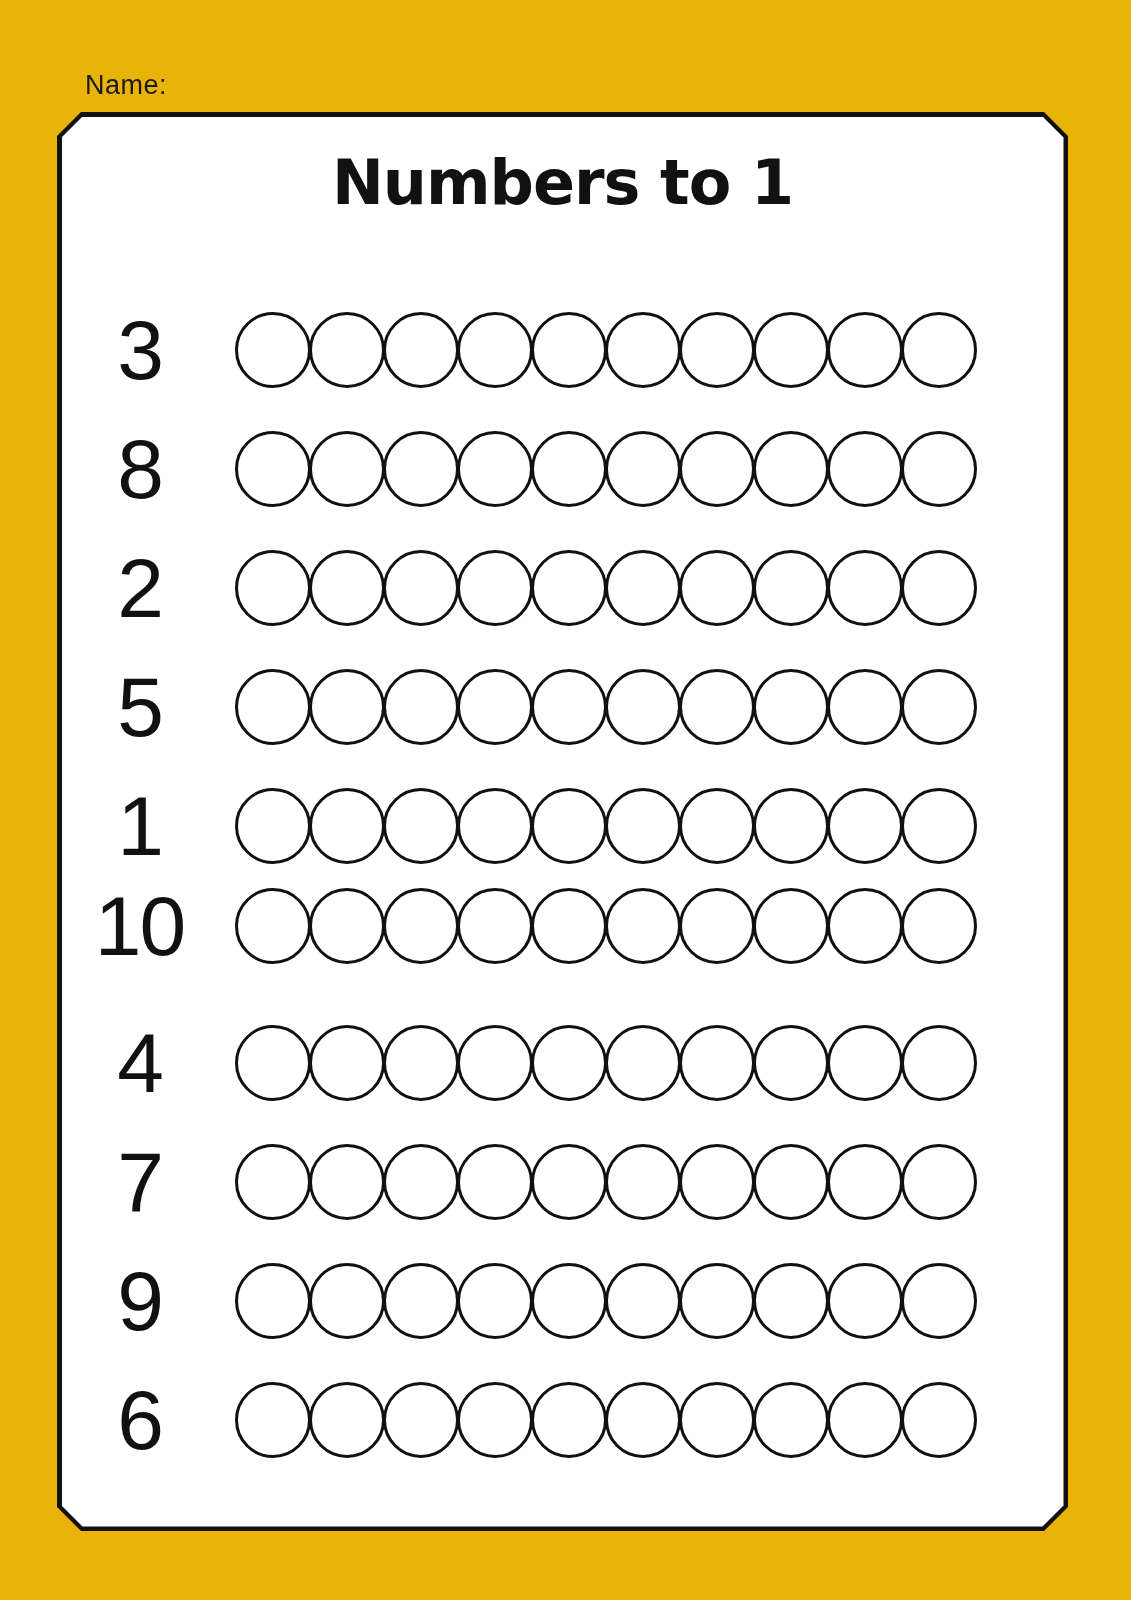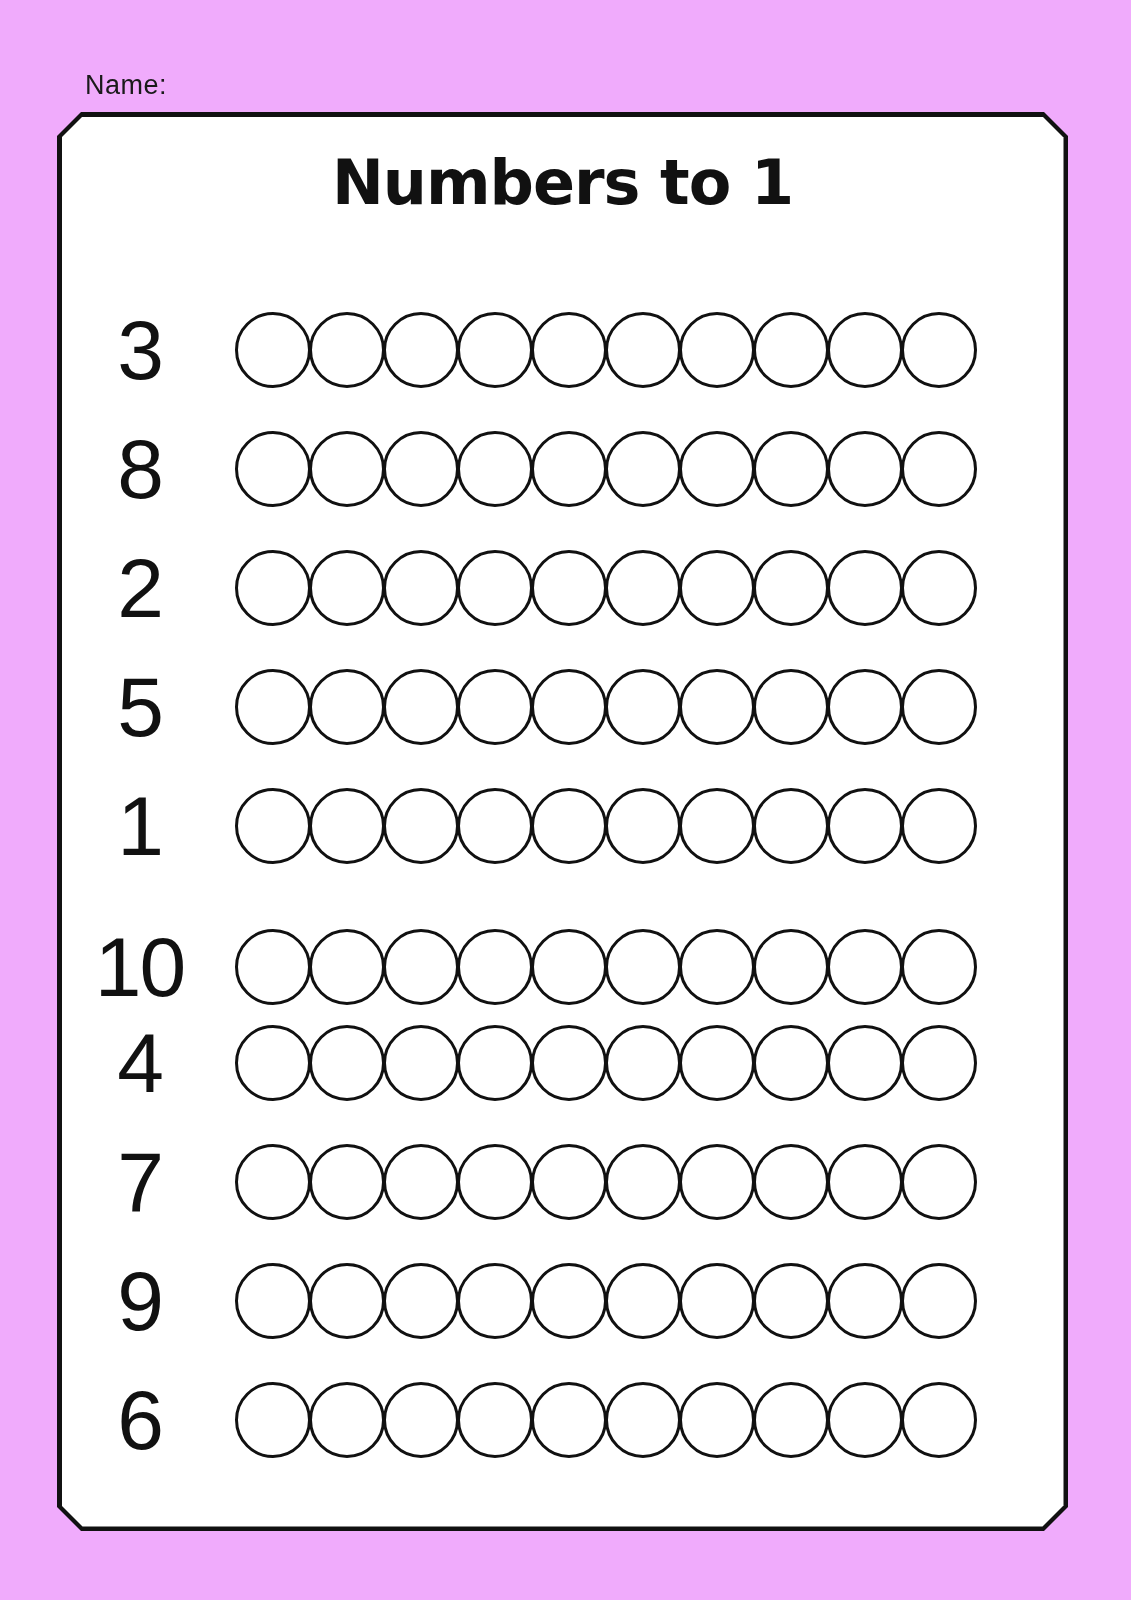--- a/index.html
+++ b/index.html
@@ -4,21 +4,21 @@
 <style>
   html, body {
     margin: 0;
     padding: 0;
     background: #ffffff;
   }
   .page {
     position: relative;
     width: 1131px;
     height: 1600px;
-    background: #f0abfc;
+    background: #eab308;
     font-family: "Liberation Sans", sans-serif;
     color: #111111;
     overflow: hidden;
   }
   .name-label {
     position: absolute;
     left: 85px;
     top: 70px;
     font-size: 27px;
     letter-spacing: 0.5px;
@@ -185,21 +185,21 @@
               <div class="circle"></div>
               <div class="circle"></div>
               <div class="circle"></div>
               <div class="circle"></div>
               <div class="circle"></div>
               <div class="circle"></div>
               <div class="circle"></div>
               <div class="circle"></div>
             </div>
           </div>
-          <div class="row" style="top: 796px;">
+          <div class="row" style="top: 755px;">
             <div class="row-number">10</div>
             <div class="circles">
               <div class="circle"></div>
               <div class="circle"></div>
               <div class="circle"></div>
               <div class="circle"></div>
               <div class="circle"></div>
               <div class="circle"></div>
               <div class="circle"></div>
               <div class="circle"></div>

